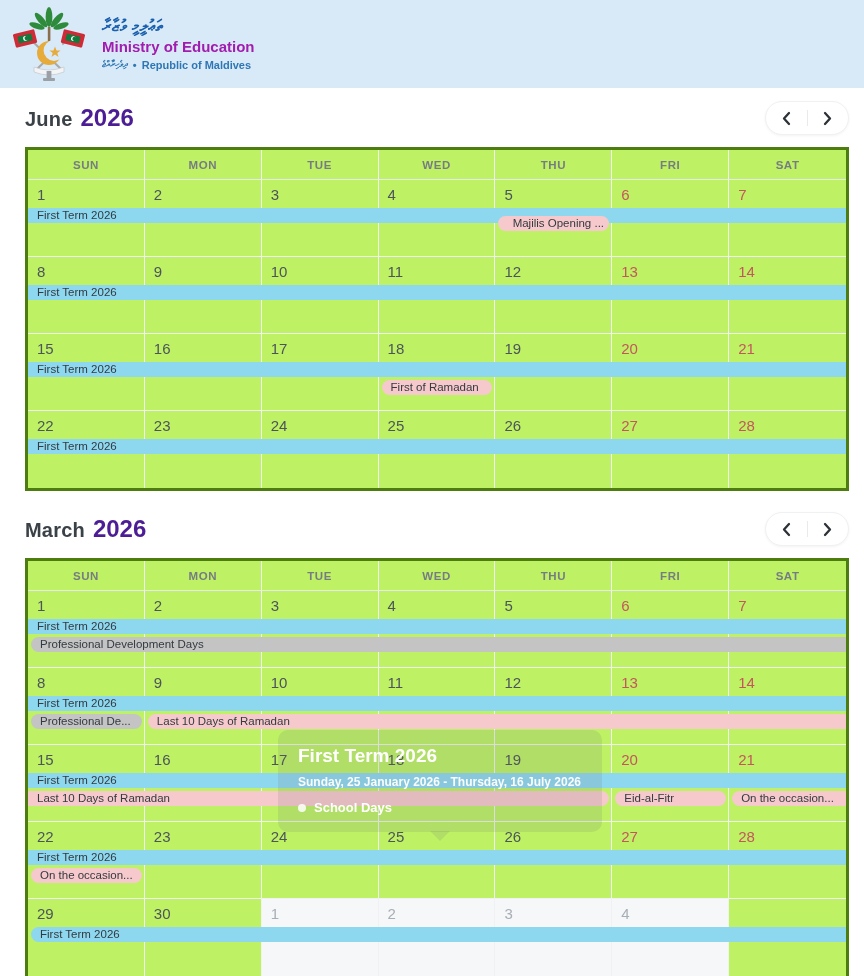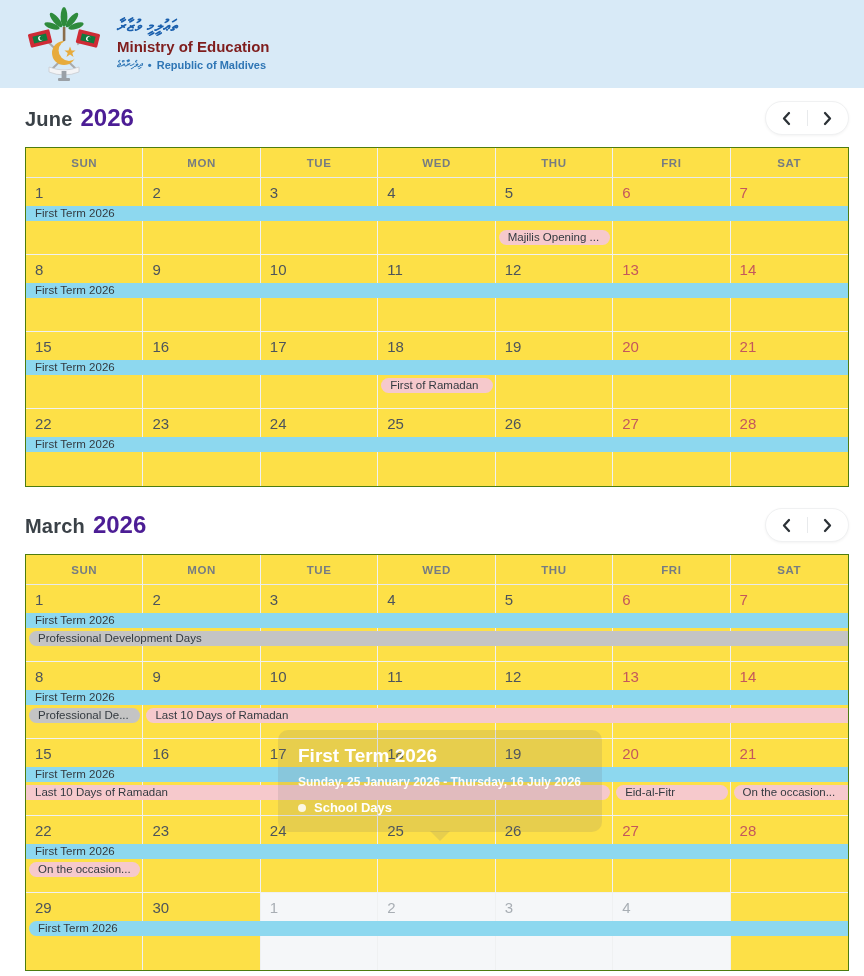--- a/index.html
+++ b/index.html
@@ -5,25 +5,25 @@
   * { box-sizing: border-box; margin: 0; padding: 0; }
   html,body { background:#fff; }
   body {
     width:864px; height:976px; margin:0 auto; position:relative; overflow:hidden;
     font-family:"Liberation Sans", sans-serif; -webkit-font-smoothing:antialiased;
   }
 
   
   .brandbar {
     height:88px; background:#d8eaf7; display:flex; align-items:center; gap:17px;
-    padding-left:28px;
+    padding-left:13px;
   }
   .brand-text { display:flex; flex-direction:column; }
   .thaana-main { font-size:16px; font-weight:bold; color:#1a5fad; letter-spacing:.02em; }
-  .ministry   { font-size:15px; font-weight:bold; color:#7f1d1d; margin-top:3px; }
+  .ministry   { font-size:15px; font-weight:bold; color:#a21caf; margin-top:3px; }
   .rep-line   { display:flex; gap:5px; margin-top:4px; }
   .thaana-small { font-size:9px; font-weight:bold; color:#2f76b5; }
   .rep-sep    { font-size:11px; color:#2f76b5; font-weight:bold; }
   .rep-name   { font-size:11px; font-weight:bold; color:#2f76b5; }
 
   
   .content { margin:0 15px 0 25px; }
 
   .month-h { display:flex; align-items:center; justify-content:space-between;
              padding:13px 0 12px; }
@@ -34,21 +34,21 @@
 
   .nav { display:flex; align-items:center; background:#fff; border:1px solid #f0f1f2;
          border-radius:17px; height:34px; width:84px; overflow:hidden;
          box-shadow:0 1px 3px rgba(0,0,0,.05); }
   .navbtn { flex:1; height:100%; background:none; border:none; cursor:pointer;
             display:flex; align-items:center; justify-content:center; padding:0; }
   .navdiv { width:1px; height:16px; background:#e8eaec; flex:0 0 1px; }
   .chev { display:flex; }
 
   
-  .cal { border:1px solid #4d7c0f; background:#fde047; }
+  .cal { border:3px solid #4d7c0f; background:#bef264; }
   .cal-head { display:grid; grid-template-columns:repeat(7,1fr); height:30px; }
   .hcell { display:flex; align-items:center; justify-content:center;
            font-size:11.5px; font-weight:600; letter-spacing:.05em; color:#767c82;
            border-right:1px solid #eff1f2; border-bottom:1px solid #e7eaec; }
   .hcell:nth-child(7) { border-right:none; }
 
   .week { display:grid; grid-template-columns:repeat(7,1fr); height:77px; position:relative; }
   .cell { border-right:1px solid #eff1f2; border-bottom:1px solid #eff1f2;
           padding:6px 0 0 9px; font-size:15px; color:#4d545b; }
   .cell:nth-child(7) { border-right:none; }
@@ -168,21 +168,21 @@
         </div>
         <div class="week">
           <div class="cell">1</div>
           <div class="cell">2</div>
           <div class="cell">3</div>
           <div class="cell">4</div>
           <div class="cell">5</div>
           <div class="cell we">6</div>
           <div class="cell we">7</div>
           <div class="ev term" style="left: calc(0% + 0px); width: calc(100% + 0px); top: 28px;">First Term 2026</div>
-          <div class="ev holiday rl rr" style="left: calc(57.1429% + 3px); width: calc(14.2857% - 6px); top: 52px;">Majilis Opening ...</div>
+          <div class="ev holiday rl rr" style="left: calc(57.1429% + 3px); width: calc(14.2857% - 6px); top: 36px; text-align: center;">Majilis Opening ...</div>
         </div>
         <div class="week">
           <div class="cell">8</div>
           <div class="cell">9</div>
           <div class="cell">10</div>
           <div class="cell">11</div>
           <div class="cell">12</div>
           <div class="cell we">13</div>
           <div class="cell we">14</div>
           <div class="ev term" style="left: calc(0% + 0px); width: calc(100% + 0px); top: 28px;">First Term 2026</div>

